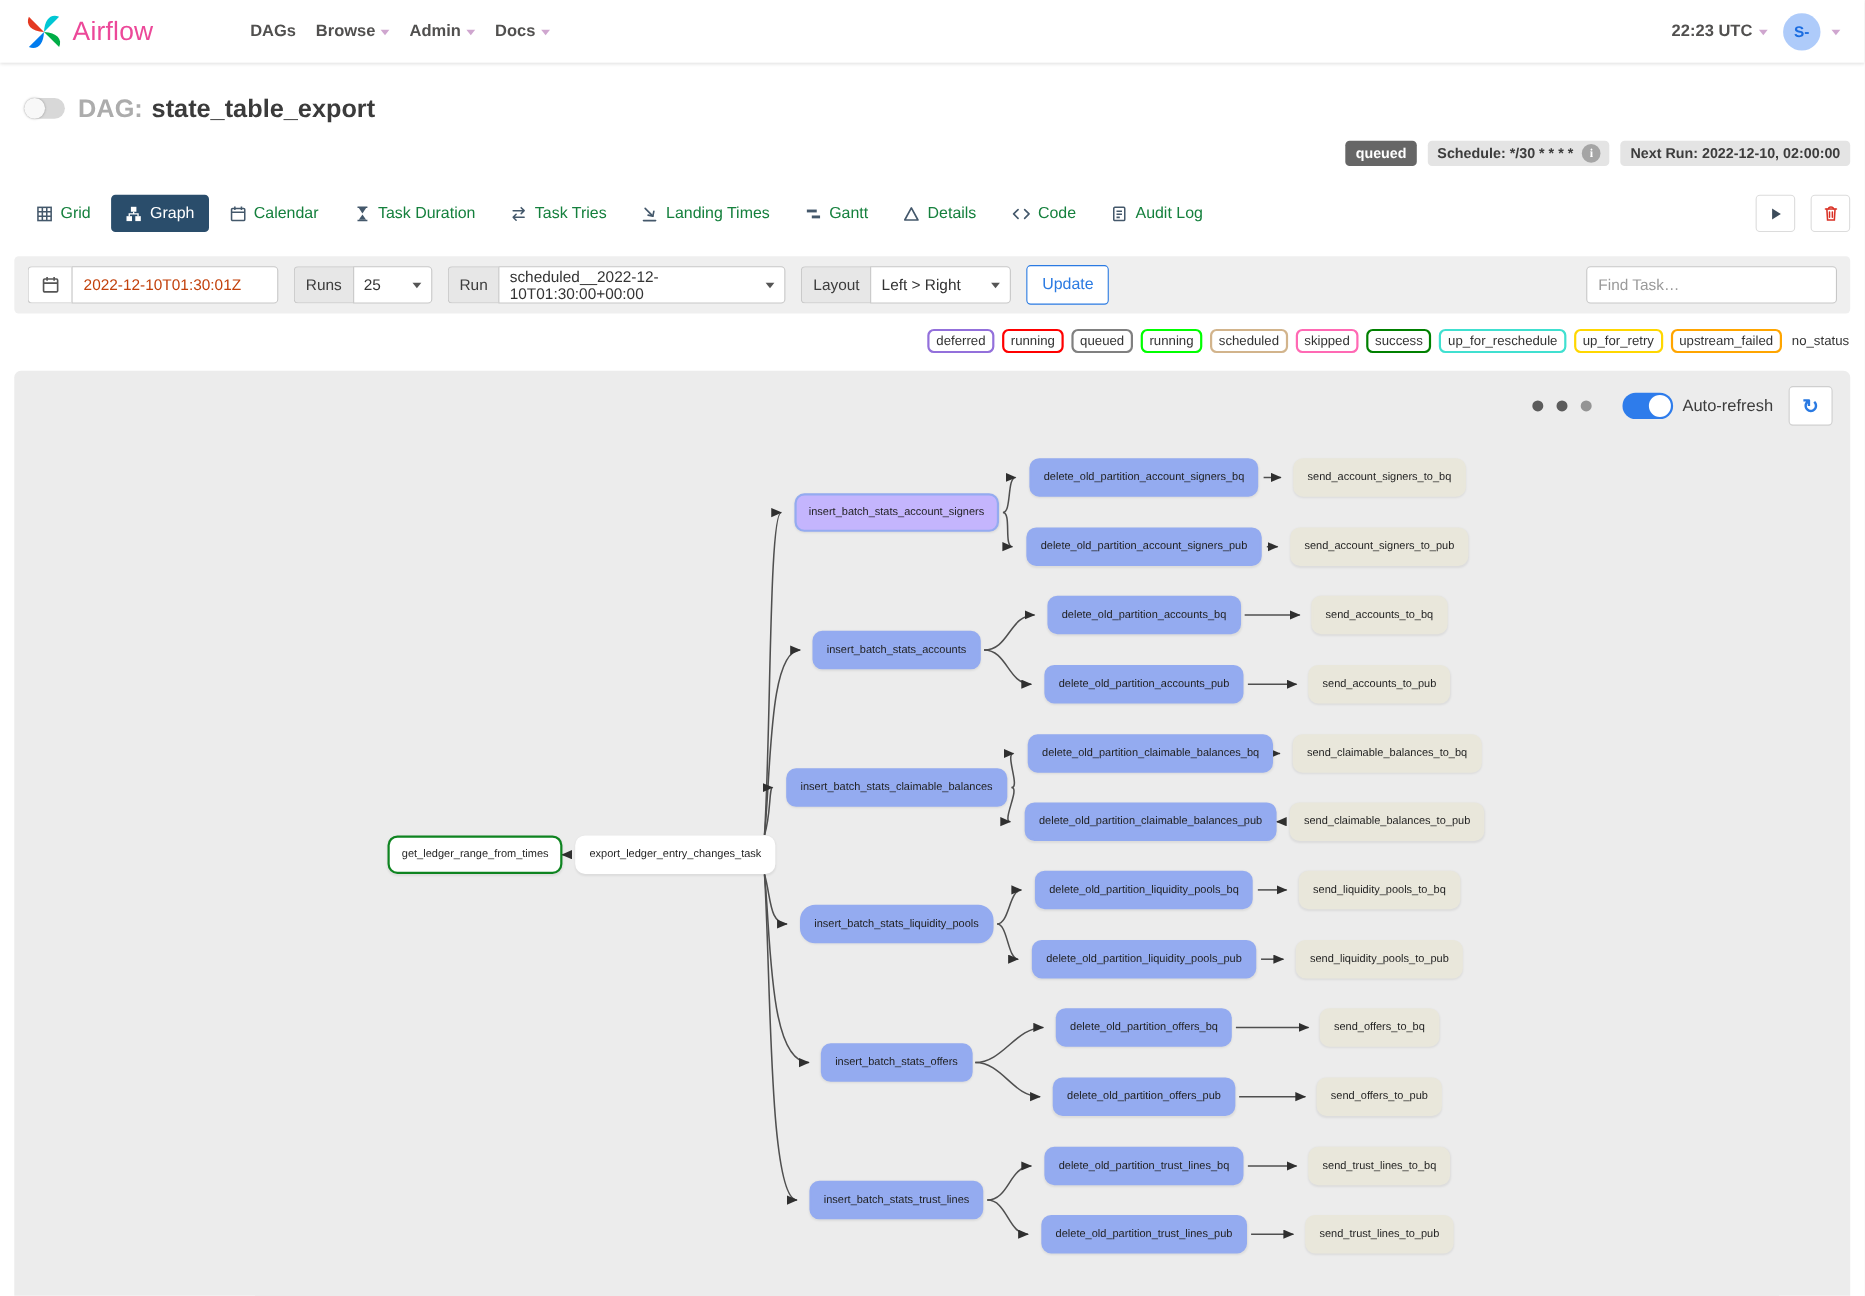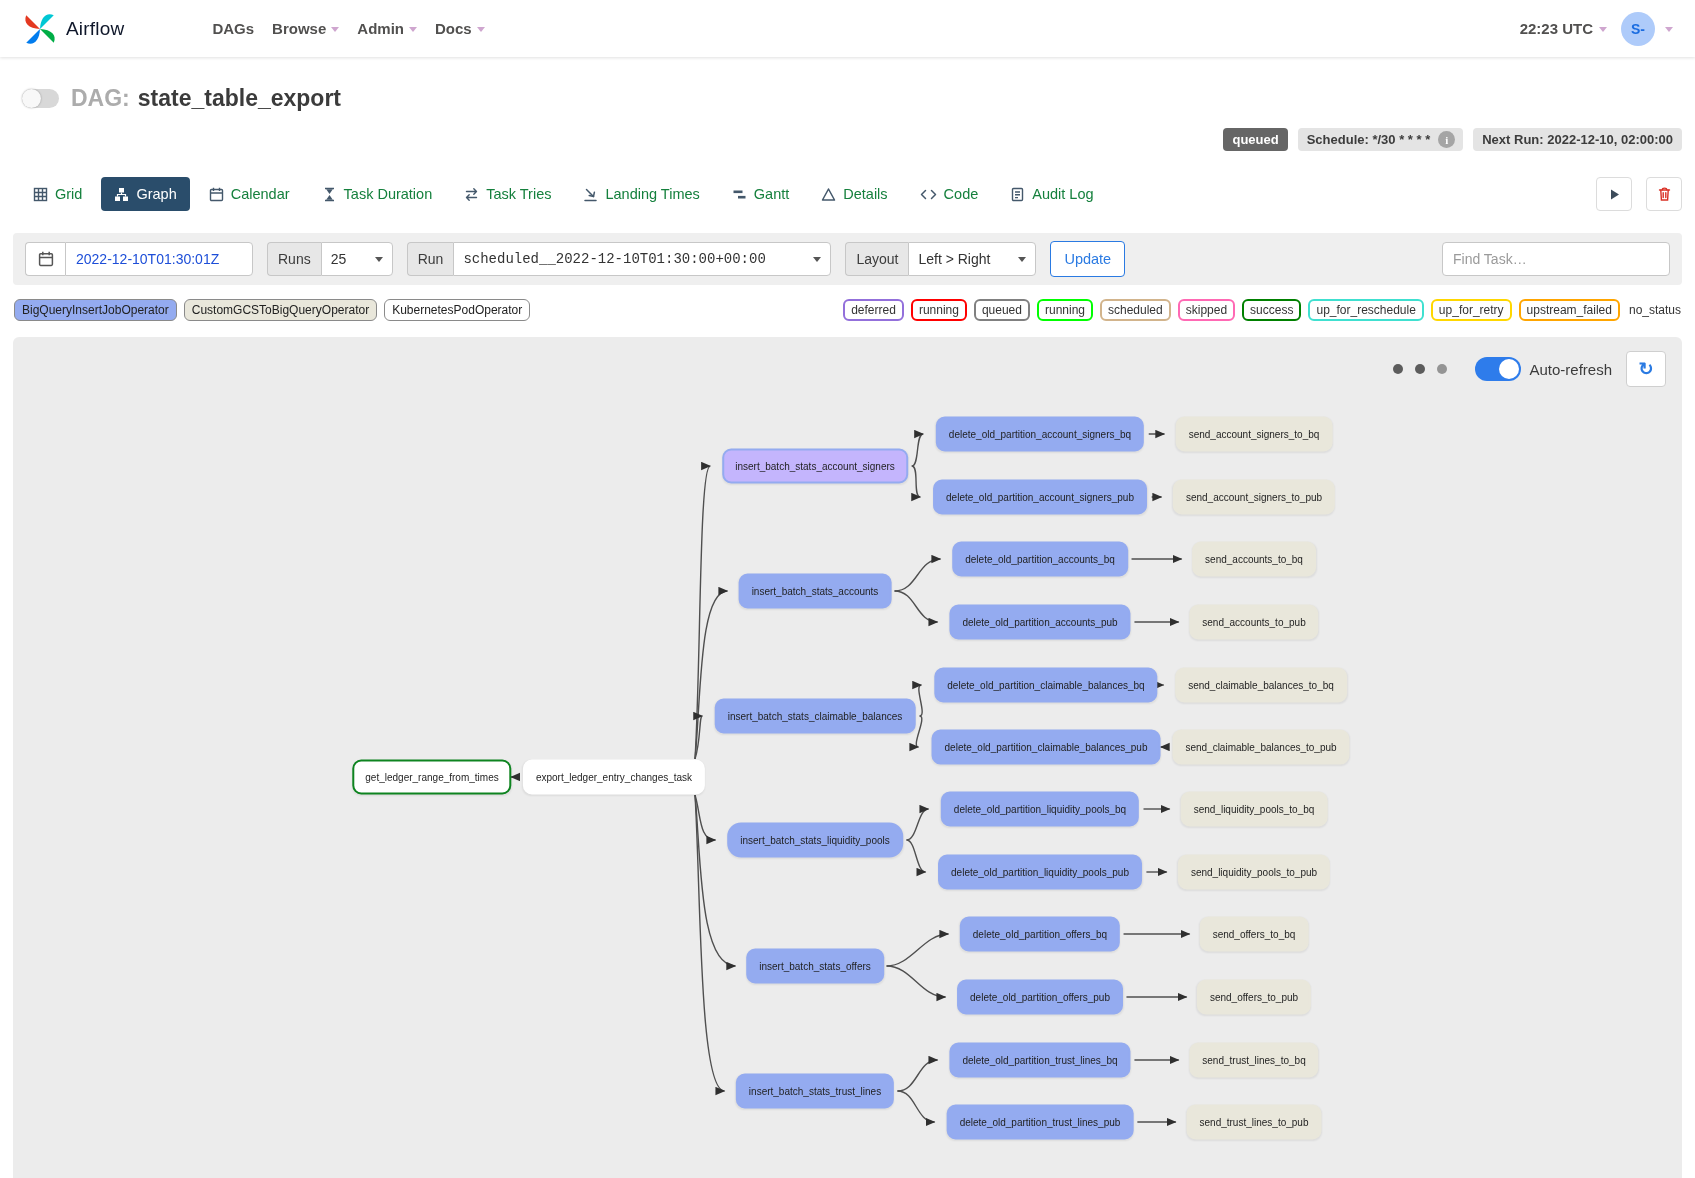--- a/index.html
+++ b/index.html
@@ -3,21 +3,21 @@
 <meta charset="utf-8">
 <style>
   * { box-sizing: border-box; margin: 0; padding: 0; }
   html,body { width:1695px; height:1178px; overflow:hidden; background:#fff;
     font-family:"Liberation Sans","DejaVu Sans",sans-serif; color:#51504f; }
 
   
   .navbar { display:flex; align-items:center; height:57px; padding:0 22px;
     background:#fff; box-shadow:0 1px 3px rgba(0,0,0,.12); position:relative; z-index:5;}
   .brand { display:flex; align-items:center; gap:8px; }
-  .brand-text { font-size:19px; color:#0f172a; letter-spacing:.2px; }
+  .brand-text { font-size:24px; color:#ec4899; letter-spacing:.2px; }
   .nav-links { display:flex; align-items:center; gap:18px; margin-left:88px; }
   .nav-item { display:flex; align-items:center; gap:5px; font-size:15px; font-weight:bold;
     color:#51504f; cursor:pointer; text-decoration:none; }
   .caret { width:0; height:0; border-left:4.5px solid transparent; border-right:4.5px solid transparent;
     border-top:5px solid #cfa6cf; display:inline-block; margin-top:2px;}
   .nav-right { margin-left:auto; display:flex; align-items:center; gap:14px; }
   .clock { font-size:15px; font-weight:bold; color:#51504f; display:flex; gap:6px; align-items:center;}
   .avatar-wrap { display:flex; align-items:center; gap:10px; }
   .avatar { width:34px; height:34px; border-radius:50%; background:#aecbfa; color:#1a6ce0;
     font-weight:bold; font-size:14px; display:flex; align-items:center; justify-content:center;}
@@ -51,21 +51,21 @@
   .icon-btn { width:36px; height:34px; border:1px solid #dcdcdc; background:#fff; border-radius:4px;
     display:flex; align-items:center; justify-content:center; cursor:pointer; }
   .icon-btn + .icon-btn { margin-left:8px; }
 
   
   .filter-bar { margin:22px 13px 0 13px; background:#efefef; border-radius:4px; height:52px;
     display:flex; align-items:center; padding:0 12px; gap:14px; }
   .igroup { display:flex; align-items:stretch; height:34px; }
   .iaddon { display:flex; align-items:center; padding:0 10px; border:1px solid #c7c7c7; background:#e7e7e7;
     font-size:14px; color:#3c3c3c; border-radius:4px 0 0 4px; border-right:none; }
-  .itext  { border:1px solid #c7c7c7; background:#fff; font-size:14px; color:#1d4ed8; padding:0 10px;
+  .itext  { border:1px solid #c7c7c7; background:#fff; font-size:14px; color:#c2410c; padding:0 10px;
     border-radius:0 4px 4px 0; display:flex; align-items:center; font-family:inherit;}
   .pselect { position:relative; display:flex; align-items:center; justify-content:space-between; gap:10px;
     border:1px solid #c7c7c7; background:#fff; font-size:14px; color:#333; padding:0 9px;
     border-radius:0 4px 4px 0; cursor:pointer; }
   .pselect .sel-caret { width:0; height:0; border-left:4px solid transparent; border-right:4px solid transparent;
     border-top:5px solid #555; }
   .btn-update { height:36px; padding:0 13px; background:#fff; border:1px solid #2a7ae2; color:#2a7ae2;
     font-size:14.5px; border-radius:4px; cursor:pointer; font-family:inherit;}
   .filter-spacer { flex:1; }
   .find-task { width:228px; height:34px; border:1px solid #c7c7c7; border-radius:4px; padding:0 10px;
@@ -287,43 +287,38 @@
   </div>
   <div class="igroup">
     <span class="iaddon">Runs</span>
     <div class="pselect" style="width:72px;">
       <span>25</span>
         <span class="sel-caret"></span>
     </div>
   </div>
   <div class="igroup">
     <span class="iaddon">Run</span>
-    <div class="pselect" style="width:378px;font-family:Liberation Mono, monospace;">
+    <div class="pselect" style="width:261px;">
       <span>scheduled__2022-12-10T01:30:00+00:00</span>
         <span class="sel-caret"></span>
     </div>
   </div>
   <div class="igroup">
     <span class="iaddon">Layout</span>
     <div class="pselect" style="width:128px;">
       <span>Left &gt; Right</span>
         <span class="sel-caret"></span>
     </div>
   </div>
   <button class="btn-update">Update</button>
   <span class="filter-spacer"></span>
   <input class="find-task" placeholder="Find Task…" style="">
 </div>
 
 <div class="legend-row">
-  <div class="ops" id="ops-legend">
-      <span class="op-badge" style="background: rgb(148, 171, 240);">BigQueryInsertJobOperator</span>
-      <span class="op-badge" style="background: rgb(233, 231, 219);">CustomGCSToBigQueryOperator</span>
-      <span class="op-badge" style="background: rgb(255, 255, 255);">KubernetesPodOperator</span>
-    </div>
   <div class="statuses" id="status-legend">
       <span class="st-badge" style="border-color: rgb(147, 112, 219);">deferred</span>
       <span class="st-badge" style="border-color: rgb(255, 0, 0);">running</span>
       <span class="st-badge" style="border-color: rgb(128, 128, 128);">queued</span>
       <span class="st-badge" style="border-color: rgb(0, 255, 0);">running</span>
       <span class="st-badge" style="border-color: rgb(210, 180, 140);">scheduled</span>
       <span class="st-badge" style="border-color: rgb(255, 105, 180);">skipped</span>
       <span class="st-badge" style="border-color: rgb(0, 128, 0);">success</span>
       <span class="st-badge" style="border-color: rgb(64, 224, 208);">up_for_reschedule</span>
       <span class="st-badge" style="border-color: rgb(255, 215, 0);">up_for_retry</span>

